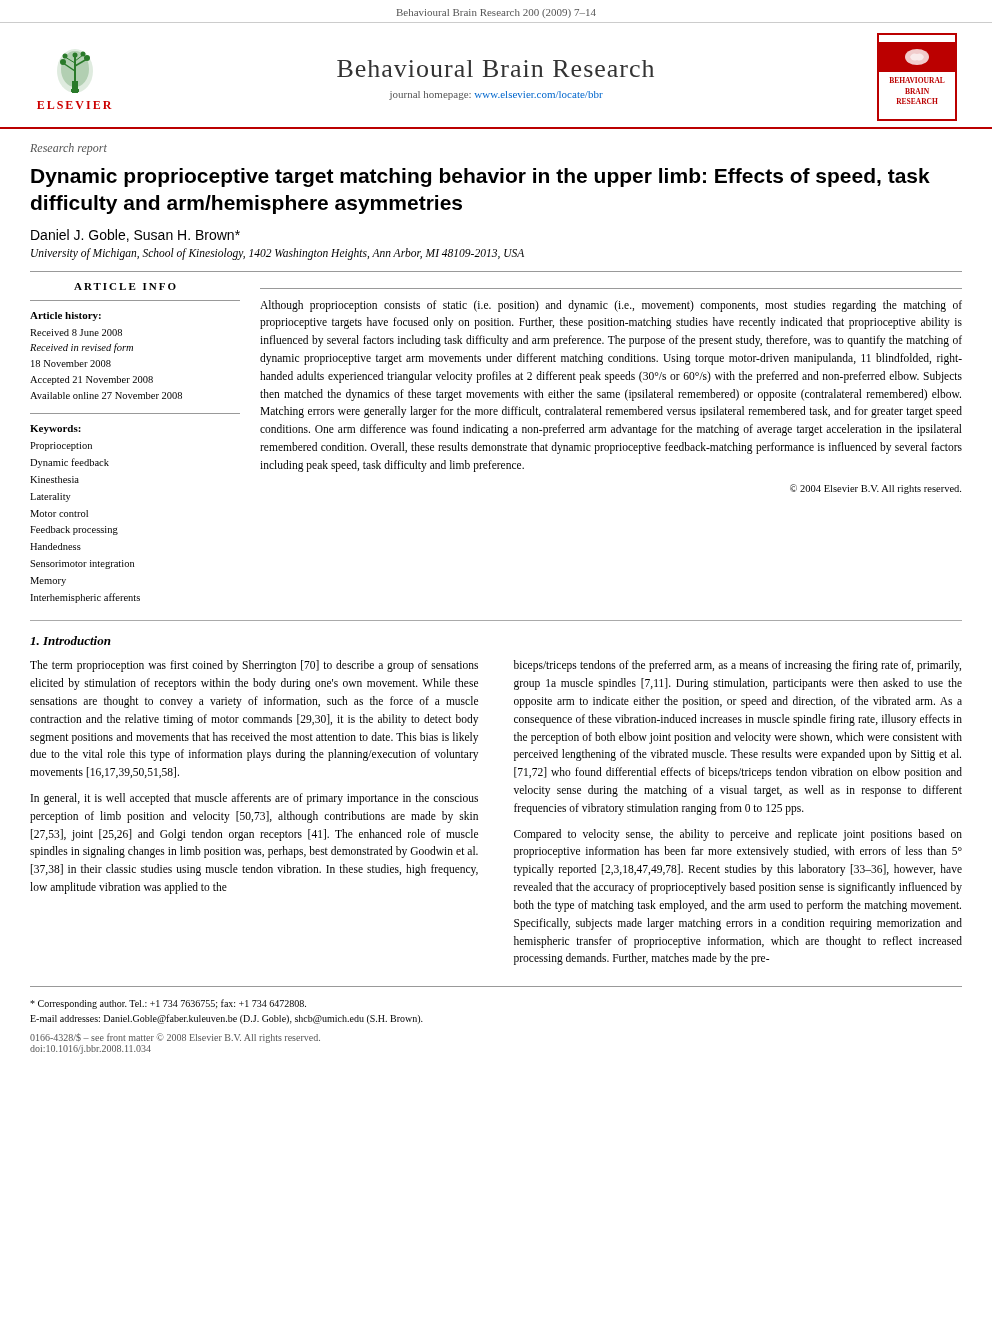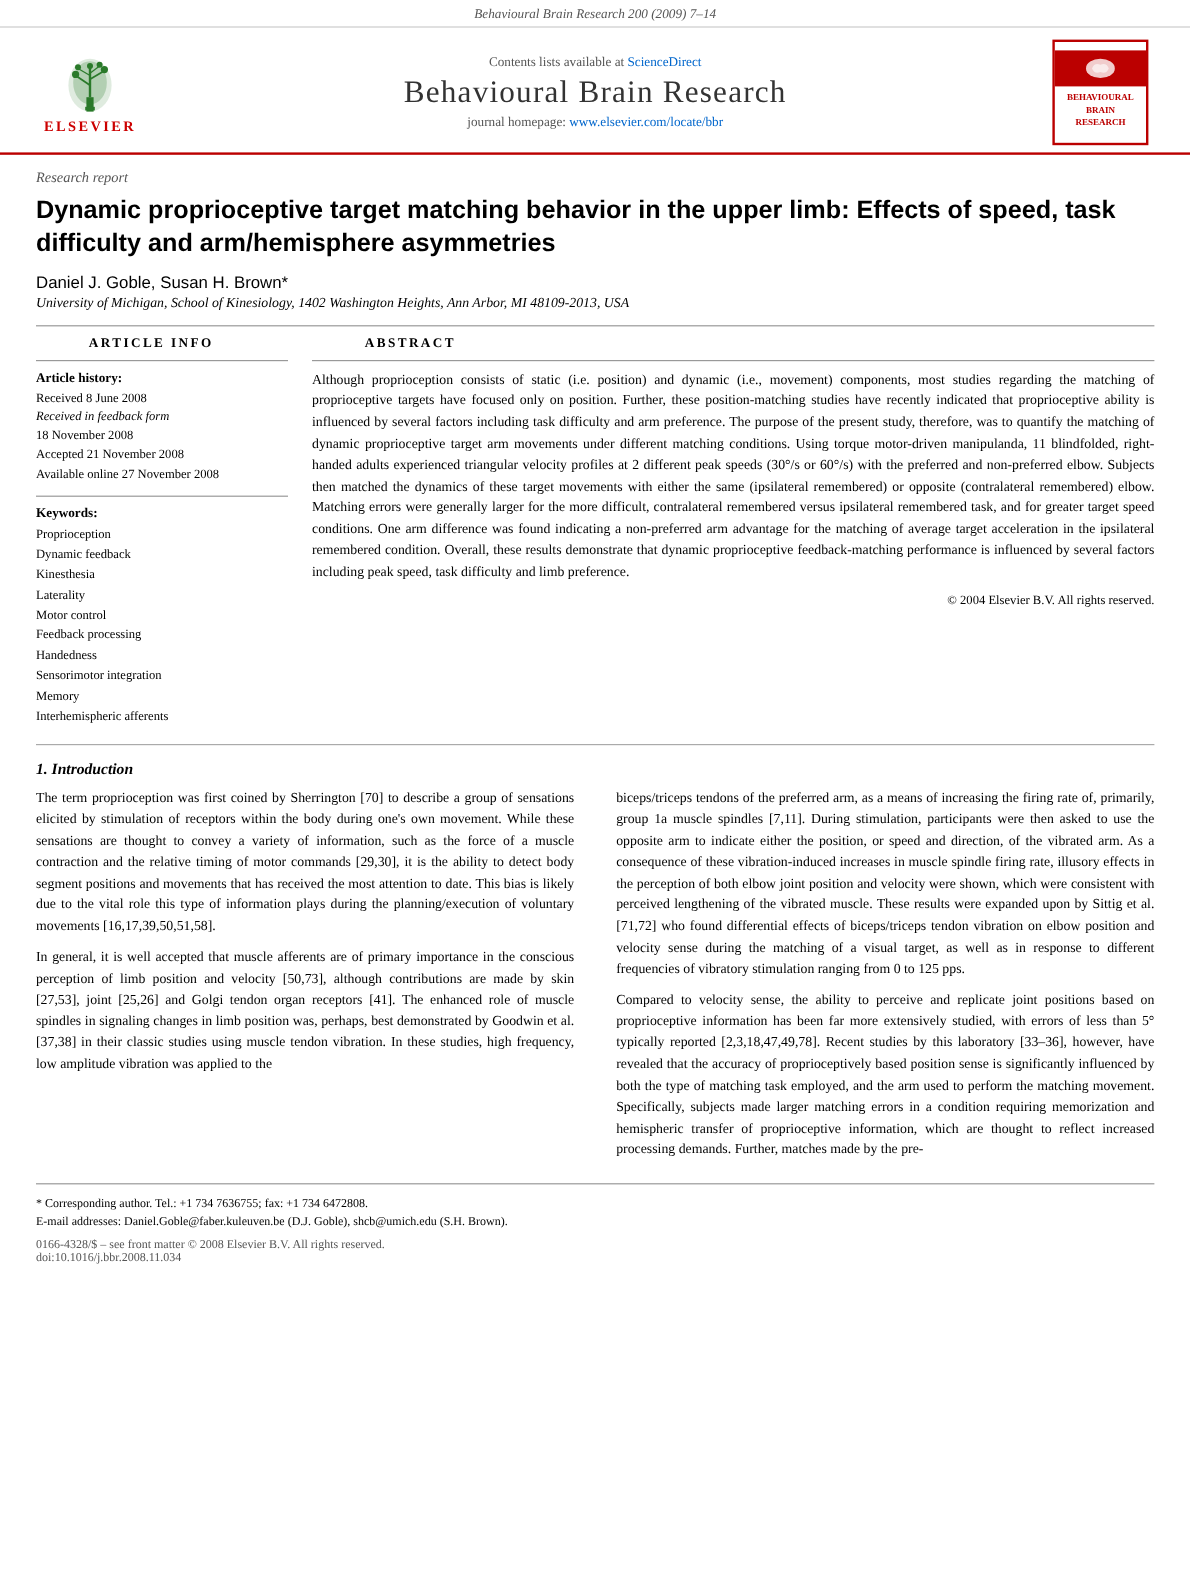--- a/index.html
+++ b/index.html
@@ -12,21 +12,20 @@
       min-height: 1323px;
     }
 
     
     .top-bar {
       text-align: center;
       font-size: 11px;
       color: #555;
       padding: 6px 0 4px;
       border-bottom: 1px solid #ccc;
-      font-style: italic;
     }
 
     
     .header-area {
       display: flex;
       align-items: center;
       justify-content: space-between;
       padding: 10px 30px 6px;
       border-bottom: 2px solid #b00;
     }
@@ -298,24 +297,20 @@
       <circle cx="20" cy="15" r="2.5" fill="#2a7a2a"></circle>
       <circle cx="38" cy="13" r="2.5" fill="#2a7a2a"></circle>
       <circle cx="30" cy="14" r="2.5" fill="#2a7a2a"></circle>
 
       <rect x="26" y="48" width="8" height="3" fill="#2a7a2a"></rect>
     </svg>
     <div class="elsevier-text">ELSEVIER</div>
   </div>
 
   <div class="header-center">
-    <div class="contents-line">
-      <span>Contents lists available at</span>
-      <a href="#" style="color:#0066cc;">ScienceDirect</a>
-    </div>
     <div class="journal-title">Behavioural Brain Research</div>
     <div class="journal-homepage">
       <span>journal homepage:</span>
       <a href="#" style="color:#0066cc;">www.elsevier.com/locate/bbr</a>
     </div>
   </div>
 
   <div class="bbr-logo">
     <div class="bbr-box">
       <div class="bbr-icon-area">
@@ -351,21 +346,21 @@
 
     <div class="left-col">
       <div class="section-header">ARTICLE INFO</div>
       <hr class="divider-line">
 
       <div class="article-info-label">Article history:</div>
       <div class="article-info-row">
         <span>Received 8 June 2008</span>
       </div>
       <div class="article-info-row">
-        <span class="label-part">Received in feedback form</span>
+        <span class="label-part">Received in revised form</span>
       </div>
       <div class="article-info-row">18 November 2008</div>
       <div class="article-info-row">Accepted 21 November 2008</div>
       <div class="article-info-row">Available online 27 November 2008</div>
 
       <div class="keywords-section">
         <hr class="divider-line">
         <div class="article-info-label">Keywords:</div>
         <div class="keyword-item">Proprioception</div>
         <div class="keyword-item">Dynamic feedback</div>
@@ -374,21 +369,20 @@
         <div class="keyword-item">Motor control</div>
         <div class="keyword-item">Feedback processing</div>
         <div class="keyword-item">Handedness</div>
         <div class="keyword-item">Sensorimotor integration</div>
         <div class="keyword-item">Memory</div>
         <div class="keyword-item">Interhemispheric afferents</div>
       </div>
     </div>
 
     <div class="right-col">
-      <div class="section-header">ABSTRACT</div>
       <hr class="divider-line">
       <div class="abstract-text">Although proprioception consists of static (i.e. position) and dynamic (i.e., movement) components, most studies regarding the matching of proprioceptive targets have focused only on position. Further, these position-matching studies have recently indicated that proprioceptive ability is influenced by several factors including task difficulty and arm preference. The purpose of the present study, therefore, was to quantify the matching of dynamic proprioceptive target arm movements under different matching conditions. Using torque motor-driven manipulanda, 11 blindfolded, right-handed adults experienced triangular velocity profiles at 2 different peak speeds (30°/s or 60°/s) with the preferred and non-preferred elbow. Subjects then matched the dynamics of these target movements with either the same (ipsilateral remembered) or opposite (contralateral remembered) elbow. Matching errors were generally larger for the more difficult, contralateral remembered versus ipsilateral remembered task, and for greater target speed conditions. One arm difference was found indicating a non-preferred arm advantage for the matching of average target acceleration in the ipsilateral remembered condition. Overall, these results demonstrate that dynamic proprioceptive feedback-matching performance is influenced by several factors including peak speed, task difficulty and limb preference.</div>
       <div class="copyright-line">© 2004 Elsevier B.V. All rights reserved.</div>
     </div>
 
   </div>
 
   <hr class="section-divider">
 
   <div class="section-title">

